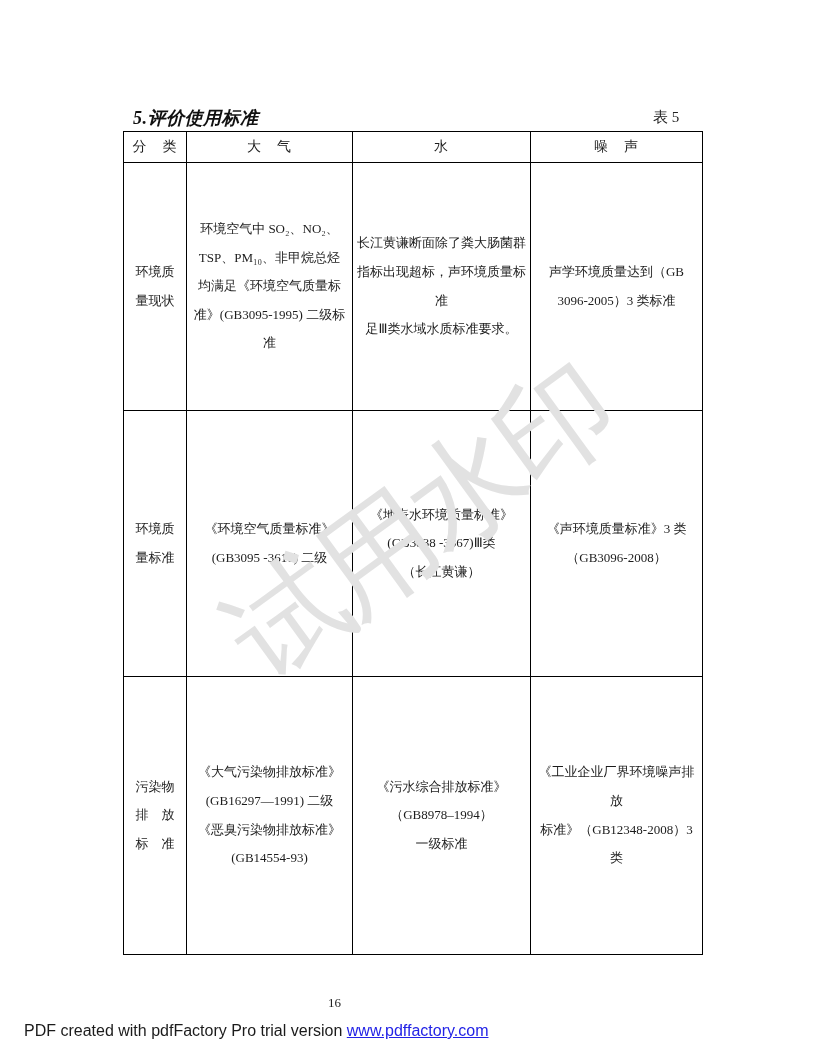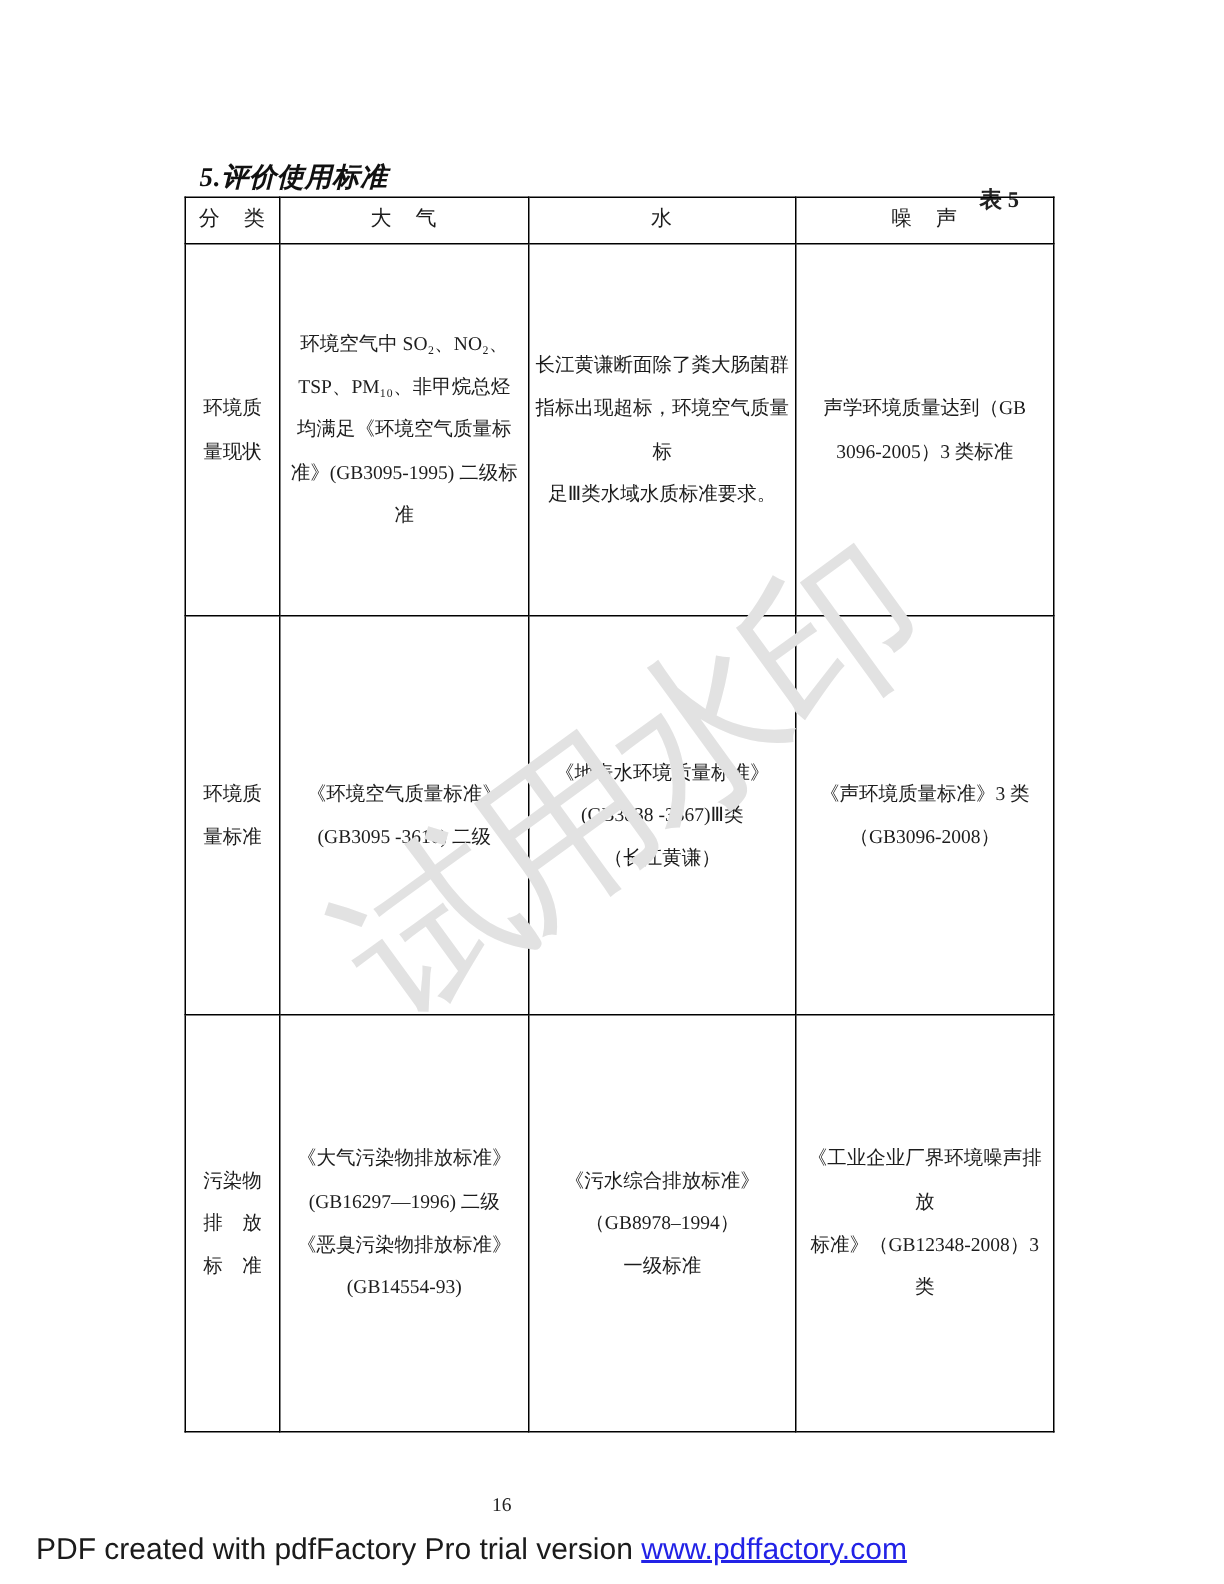--- a/index.html
+++ b/index.html
@@ -23,24 +23,23 @@
     font-size: 18px;
     font-weight: bold;
     color: #111;
     letter-spacing: 0.5px;
     font-style: italic;
   }
 
   .table-label {
     position: absolute;
     left: 653px;
-    top: 124px;
+    top: 108px;
     font-size: 15px;
     color: #222;
-    font-weight: bold;
   }
 
   table.std-table {
     position: absolute;
     left: 123px;
     top: 131px;
     width: 579px;
     border-collapse: collapse;
     table-layout: fixed;
   }
@@ -87,21 +86,21 @@
     width: 669px;
     text-align: center;
     font-size: 13px;
     color: #222;
   }
 
   .pdf-footer {
     position: absolute;
     left: 24px;
     top: 1022px;
-    font-size: 20px;
+    font-size: 16px;
     font-family: "Liberation Sans", sans-serif;
     color: #1b1b1b;
     z-index: 20;
   }
   .pdf-footer a {
     color: #2222e6;
     text-decoration: underline;
     cursor: pointer;
   }
 </style>
@@ -127,42 +126,42 @@
     </tr>
     <tr class="row-1">
       <td>环境质
 量现状</td>
       <td>环境空气中 SO₂、NO₂、
 TSP、PM₁₀、非甲烷总烃
 均满足《环境空气质量标
 准》(GB3095-1995) 二级标
 准</td>
       <td>长江黄谦断面除了粪大肠菌群
-指标出现超标，环境空气质量标
+指标出现超标，声环境质量标准
 足Ⅲ类水域水质标准要求。</td>
       <td>声学环境质量达到（GB
 3096-2005）3 类标准</td>
     </tr>
     <tr class="row-2">
       <td>环境质
 量标准</td>
       <td>《环境空气质量标准》
 (GB3095 -3610) 二级</td>
       <td>《地表水环境质量标准》
 (GB3838 -3367)Ⅲ类
 （长江黄谦）</td>
       <td>《声环境质量标准》3 类
 （GB3096-2008）</td>
     </tr>
     <tr class="row-3">
       <td>污染物
 排　放
 标　准</td>
       <td>《大气污染物排放标准》
-(GB16297—1996) 二级
+(GB16297—1991) 二级
 《恶臭污染物排放标准》
 (GB14554-93)</td>
       <td>《污水综合排放标准》
 （GB8978–1994）
 一级标准</td>
       <td>《工业企业厂界环境噪声排放
 标准》（GB12348-2008）3 类</td>
     </tr>
   </tbody>
 </table>

